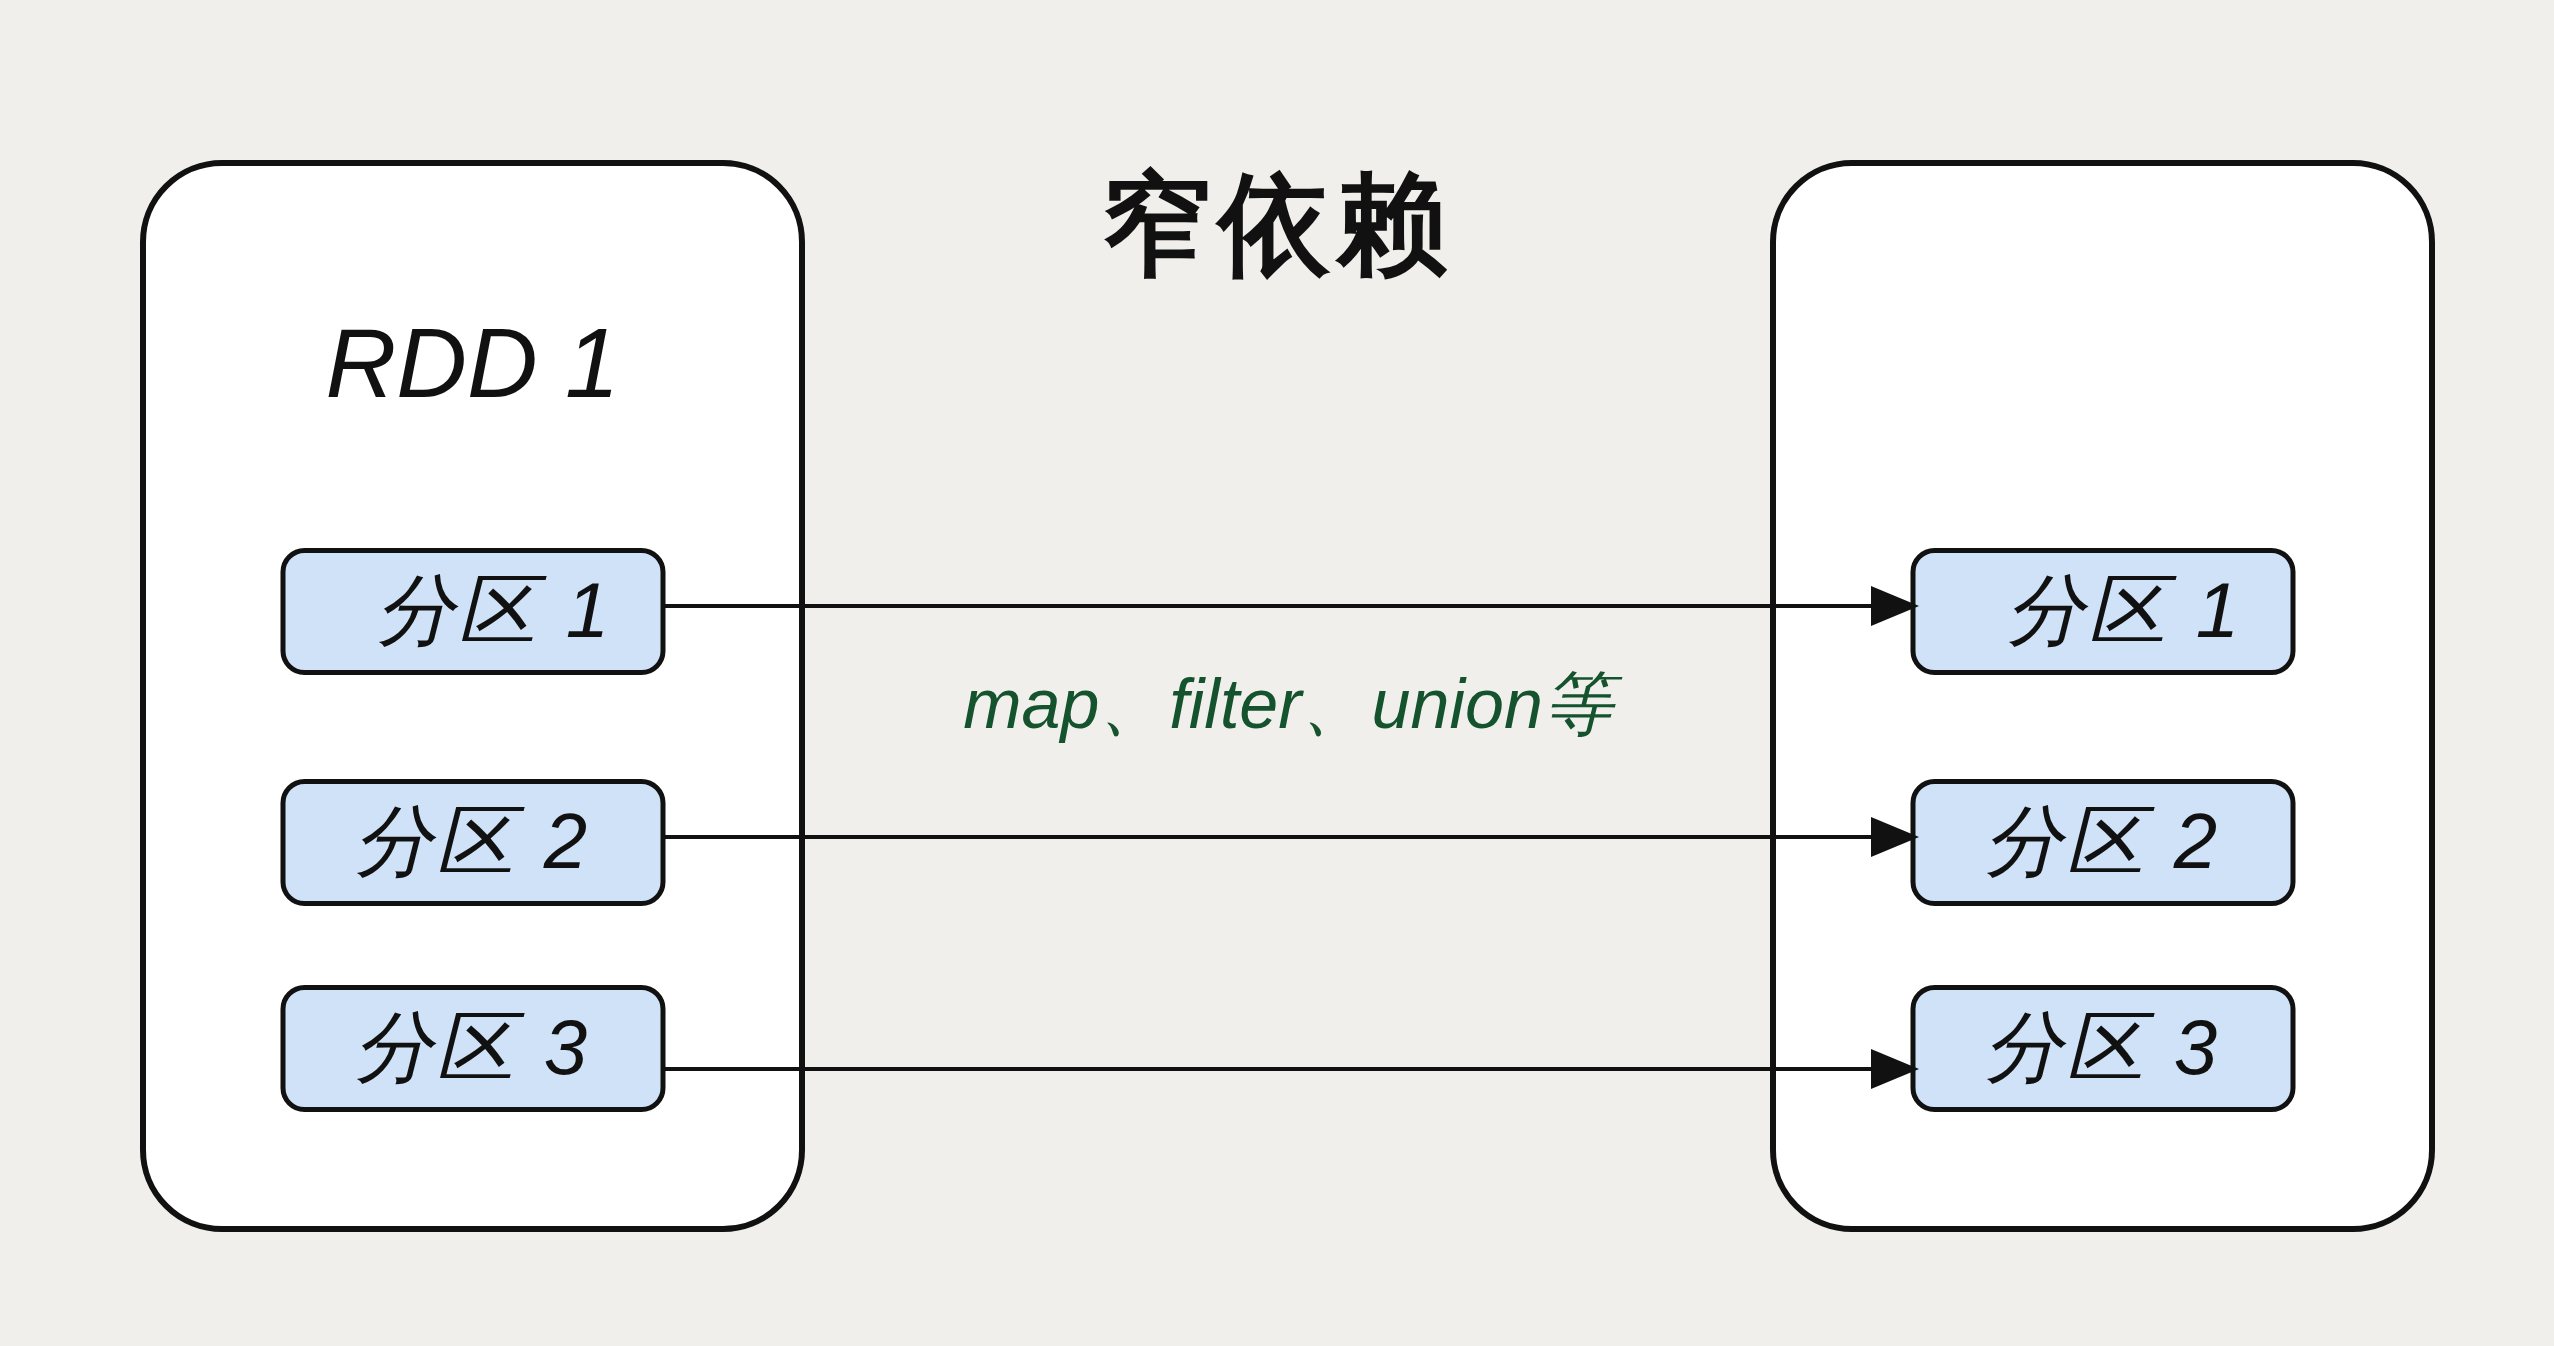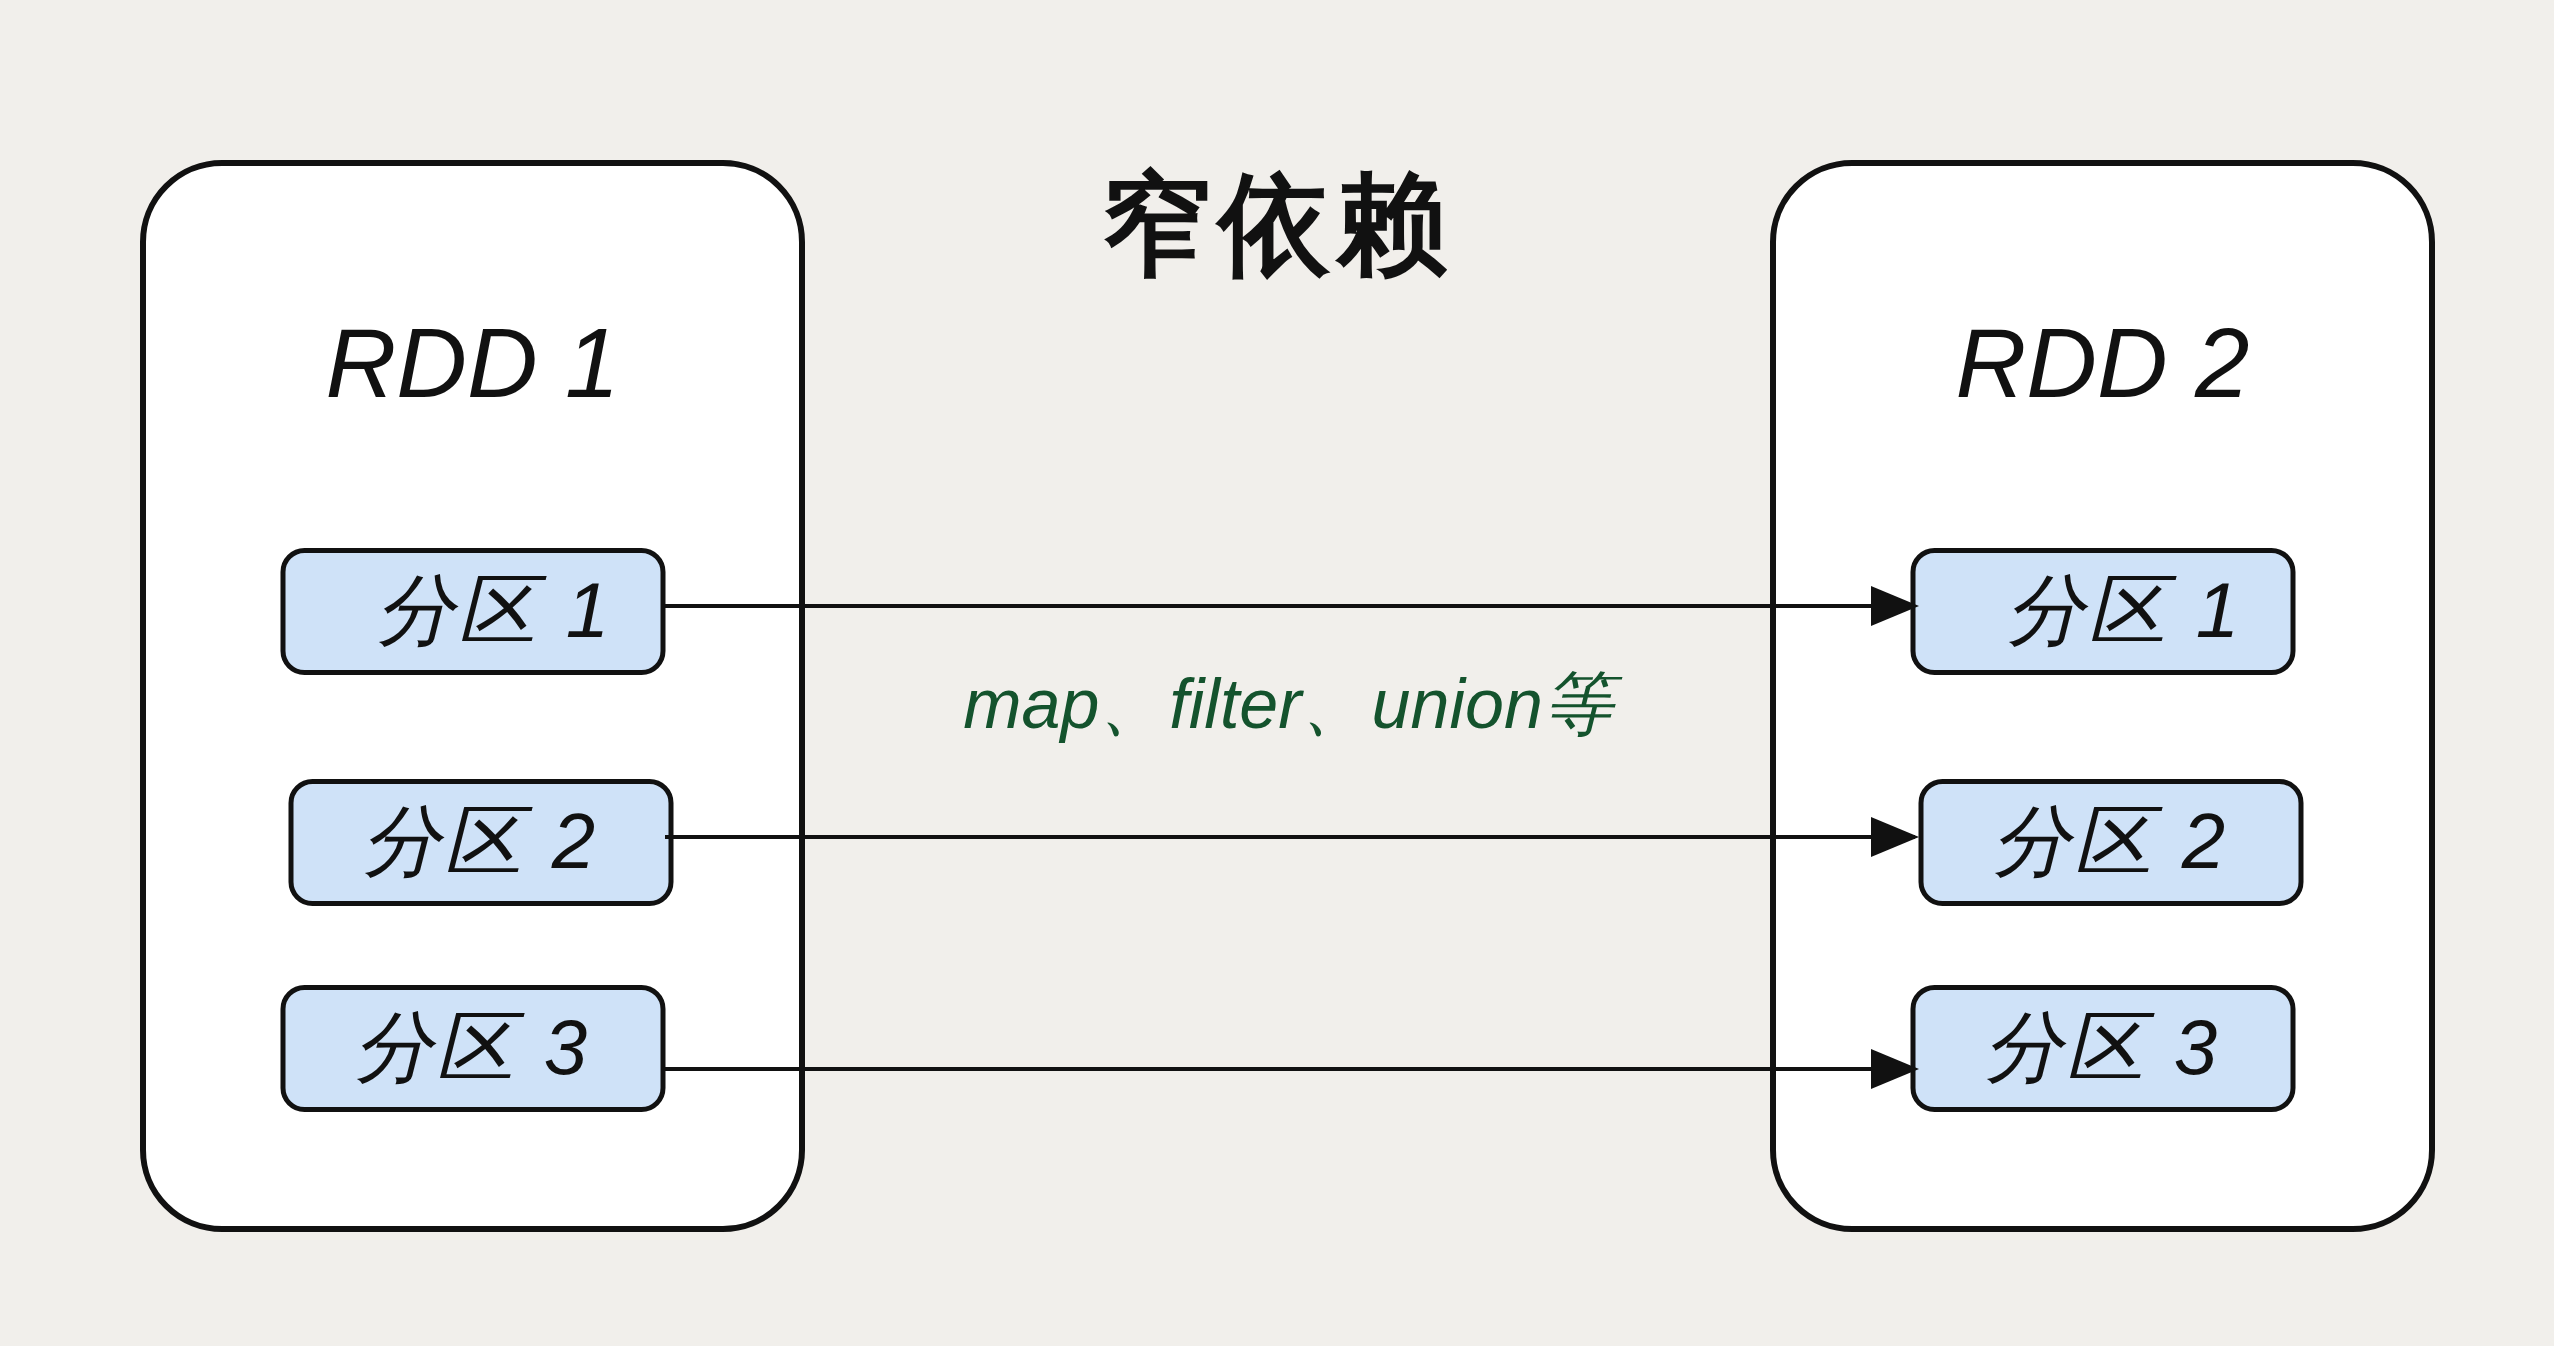--- a/index.html
+++ b/index.html
@@ -63,21 +63,21 @@
     box-sizing: border-box;
     display: flex;
     align-items: center;
     justify-content: center;
     font-size: 78px;
     color: #111;
     letter-spacing: 4px;
     white-space: nowrap;
   }
   .partition.p1 { top: 382px; padding-left: 44px; }  
-  .partition.p2 { top: 613px; margin-left: 8px; }  
+  .partition.p2 { top: 613px; }  
   .partition.p3 { top: 819px; }  
   .operations-label {
     position: absolute;
     top: 662px;
     left: 1288px;
     transform: translateX(-50%);
     font-size: 70px;
     color: #14532d;
     white-space: nowrap;
     line-height: 1.2;
@@ -100,21 +100,20 @@
   <div class="diagram-title">窄依赖</div>
 
   <div class="rdd-box left">
     <div class="rdd-title">RDD 1</div>
     <div class="partition p1">分区 1</div>
     <div class="partition p2">分区 2</div>
     <div class="partition p3">分区 3</div>
   </div>
 
   <div class="rdd-box right">
-    <div class="rdd-title">RDD 2</div>
     <div class="partition p1">分区 1</div>
     <div class="partition p2">分区 2</div>
     <div class="partition p3">分区 3</div>
   </div>
 
   <div class="operations-label">map、filter、union等</div>
 
   <svg class="arrows-layer" viewBox="0 0 2554 1346" xmlns="http://www.w3.org/2000/svg">
     <defs>
       <marker id="arrowhead" markerWidth="13" markerHeight="12" refX="11" refY="5" orient="auto" markerUnits="strokeWidth">

